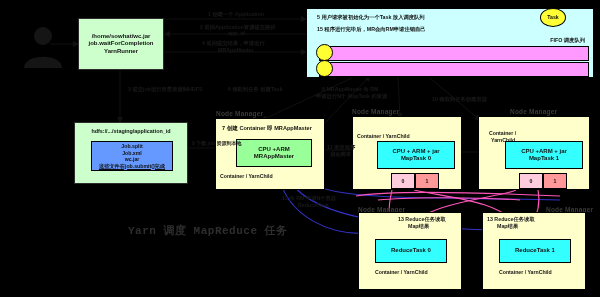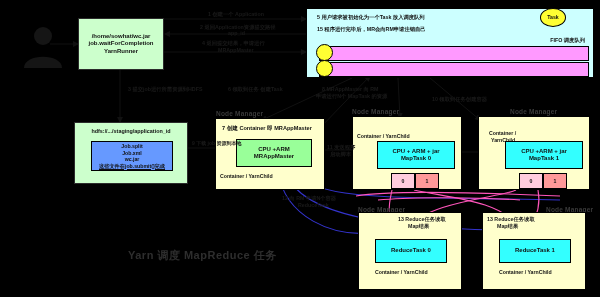--- a/index.html
+++ b/index.html
@@ -216,15 +216,15 @@
   <div class="lbl" style="left:432px;top:96px;">10 领取到任务创建容器</div>
 
   <div class="lbl" style="left:192px;top:140px;font-size:5px;">9 下载 job 资源到本地</div>
 
   <div class="lbl" style="left:327px;top:144px;">11 发送程序</div>
   <div class="lbl" style="left:330px;top:151px;">启动脚本</div>
 
   <div class="lbl" style="left:282px;top:195px;">12 向 RM 申请N个容器</div>
   <div class="lbl" style="left:298px;top:202px;">ReduceTask</div>
 
-  <div class="caption" style="left:128px;top:248px;">Yarn 调度 MapReduce 任务</div>
+  <div class="caption" style="left:128px;top:223px;font-family:Liberation Mono, monospace;">Yarn 调度 MapReduce 任务</div>
 
 </div>
 
 </body></html>

